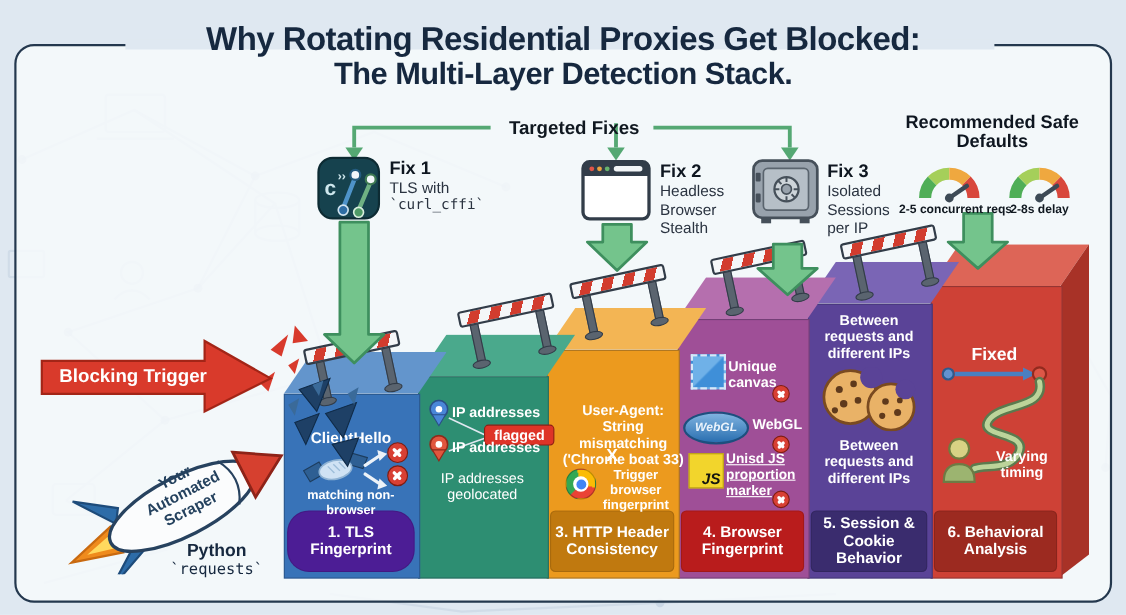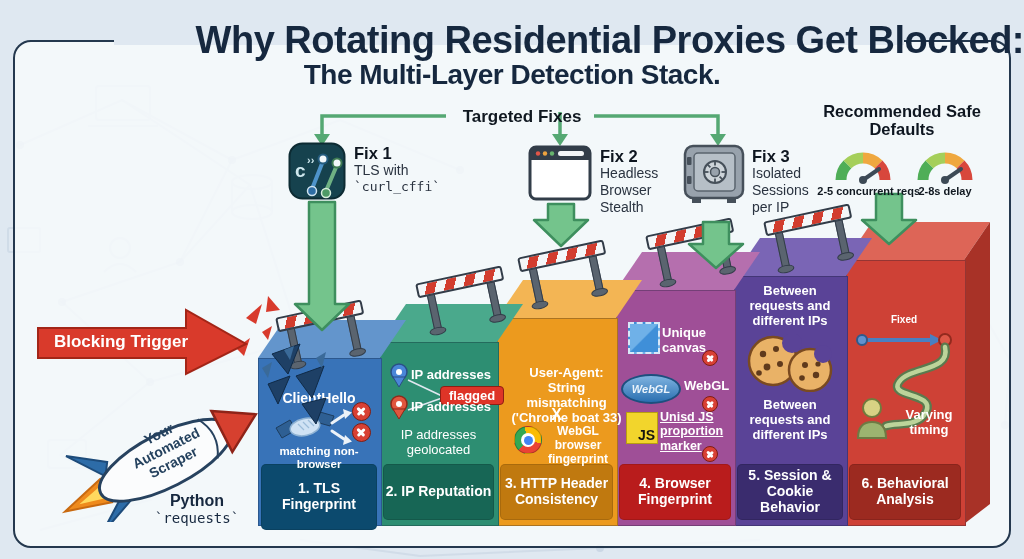--- a/index.html
+++ b/index.html
@@ -2,21 +2,21 @@
 <html><head>
 <meta charset="utf-8">
 <style>
   html,body{margin:0;padding:0;}
   body{font-family:"Liberation Sans",sans-serif;}
   #stage{position:relative;width:1024px;height:559px;background:#dfe8f1;overflow:hidden;}
   .abs{position:absolute;}
   .panel{position:absolute;left:13px;top:40px;width:994px;height:504px;border:2.5px solid #24384e;border-radius:18px;background:rgba(247,250,252,0.84);z-index:1;}
   .border-mask{position:absolute;left:114px;top:36px;width:790px;height:9px;background:#dfe8f1;z-index:39;}
   .title{position:absolute;left:0;top:20px;width:1024px;text-align:center;color:#16283f;font-weight:800;z-index:40;line-height:1.06;letter-spacing:-0.5px;}
-  .title .l1{font-size:38px;text-align:right;}
+  .title .l1{font-size:30px;}
   .title .l2{font-size:28px;}
   .wt{color:#fff;font-weight:800;text-align:center;line-height:1.15;} .z35{z-index:35;}
   
   .face{position:absolute;border:1px solid rgba(15,25,45,.30);}
   .btop{position:absolute;}
   .band{position:absolute;border-radius:5px;display:flex;align-items:center;justify-content:center;color:#fff;font-weight:800;font-size:14px;text-align:center;line-height:1.12;z-index:22;box-shadow:inset 0 0 0 1px rgba(0,0,0,0.12);}
   
   .barrier{position:absolute;width:88px;height:56px;transform:rotate(-12deg);z-index:25;}
   .barrier .bar{position:absolute;left:0;top:0;width:84px;height:11px;border:2px solid #323c48;border-radius:3px;background:repeating-linear-gradient(115deg,#f4f6f8 0 9px,#d23c2e 9px 18px);}
   .barrier .post{position:absolute;width:6px;height:34px;background:#5a646f;border:1.5px solid #323c48;top:14px;}
@@ -102,22 +102,21 @@
   <div class="abs" style="z-index:8;">
     <div class="btop" style="left: 380px; top: 304px; width: 143px; height: 38px; clip-path: polygon(26px 0px, 100% 0px, calc(100% - 26px) 100%, 0px 100%); background: rgb(74, 169, 140);"></div>
     <div class="face" style="left: 380px; top: 342px; width: 117px; height: 182px; background: rgb(45, 142, 114);"></div>
   </div>
 
   <div class="abs" style="z-index:9;">
     <div class="btop" style="left: 258px; top: 320px; width: 148px; height: 38px; clip-path: polygon(26px 0px, 100% 0px, calc(100% - 26px) 100%, 0px 100%); background: rgb(99, 149, 204);"></div>
     <div class="face" style="left: 258px; top: 358px; width: 122px; height: 166px; background: rgb(56, 115, 184);"></div>
   </div>
 
-  <div class="band" style="left: 261px; top: 464px; width: 116px; height: 66px; background: #0c4a6e;">1. TLS Fingerprint</div>
-  <div class="band" style="left: 383px; top: 464px; width: 111px; height: 56px; background: rgb(23, 102, 85);">2. IP Reputation</div>
+  <div class="band" style="left: 261px; top: 464px; width: 116px; height: 56px; background: #4c1d95; border-radius: 20px;">1. TLS Fingerprint</div>
   <div class="band" style="left: 500px; top: 464px; width: 113px; height: 56px; background: rgb(192, 121, 15);">3. HTTP Header Consistency</div>
   <div class="band" style="left: 619px; top: 464px; width: 112px; height: 56px; background: #b91c1c;">4. Browser Fingerprint</div>
   <div class="band" style="left: 737px; top: 464px; width: 106px; height: 56px; background: rgb(58, 44, 110);">5. Session &amp; Cookie Behavior</div>
   <div class="band" style="left: 849px; top: 464px; width: 112px; height: 56px; background: rgb(156, 42, 32);">6. Behavioral Analysis</div>
 
   <div class="barrier" style="left:280px;top:308px;">
       <div class="bar"></div>
       <div class="post p1"></div>
       <div class="post p2"></div>
       <div class="base b1"></div>
@@ -332,32 +331,32 @@
   </svg>
   <div class="abs wt z35" style="left:411px;top:400px;width:82px;font-size:13px;font-weight:700;text-align:left;white-space:nowrap;">IP addresses</div>
   <div class="abs wt z35" style="left:382px;top:428px;width:113px;font-size:13px;font-weight:400;">IP addresses geolocated</div>
 
   <div class="abs wt z35" style="left:500px;top:366px;width:113px;font-size:13px;margin-left:10px;">User-Agent: String mismatching ('Chrome boat 33)</div>
   <div class="abs wt z35" style="left:500px;top:406px;width:113px;font-size:16px;">X</div>
   <div class="abs z35" style="left:514px;top:426px;width:26px;height:26px;border-radius:50%;background:conic-gradient(from 225deg,#34a853 0 120deg,#fbbc05 120deg 240deg,#ea4335 240deg 360deg);border:1px solid rgba(0,0,0,0.25);">
     <div style="position:absolute;left:6px;top:6px;width:14px;height:14px;border-radius:50%;background:#fff;"></div>
     <div style="position:absolute;left:8.5px;top:8.5px;width:9px;height:9px;border-radius:50%;background:#4285f4;"></div>
   </div>
-  <div class="abs wt z35" style="left:544px;top:425px;width:68px;font-size:12px;">WebGL browser fingerprint</div>
+  <div class="abs wt z35" style="left:544px;top:425px;width:68px;font-size:12px;">Trigger browser fingerprint</div>
 
   <div class="abs z35" style="left:628px;top:322px;width:28px;height:28px;background:linear-gradient(135deg,#6fb1e8 0 48%,#3f8fd8 52%);border:2px dashed #d8e8f8;"></div>
   <div class="abs wt z35" style="left:662px;top:326px;width:62px;font-size:13px;text-align:left;">Unique canvas</div>
   <div class="xcircle" style="left:702px;top:350px;width:14px;height:14px;"></div>
   <div class="abs z35" style="left:621px;top:374px;width:56px;height:26px;border-radius:50%;background:linear-gradient(180deg,#7fb3e0,#2a6fb0);border:2px solid #1d4f7e;display:flex;align-items:center;justify-content:center;">
     <span style="color:#eaf3fb;font-size:11px;font-weight:800;font-style:italic;">WebGL</span>
   </div>
   <div class="abs wt z35" style="left:684px;top:379px;width:48px;font-size:13px;text-align:left;">WebGL</div>
   <div class="xcircle" style="left:702px;top:396px;width:14px;height:14px;"></div>
   <div class="abs z35" style="left:626px;top:412px;width:30px;height:30px;background:#f2d52c;border:1px solid #b89f10;display:flex;align-items:flex-end;justify-content:flex-end;">
-    <span style="font-size:14px;font-weight:800;color:#15150f;padding:0 2px 0 0;">JS</span>
+    <span style="font-size:14px;font-weight:800;color:#15150f;padding:0 2px 0 0;font-style:italic;">JS</span>
   </div>
   <div class="abs wt z35" style="left:660px;top:410px;width:70px;font-size:12.5px;text-align:left;text-decoration:underline;">Unisd JS proportion marker</div>
   <div class="xcircle" style="left:702px;top:446px;width:14px;height:14px;"></div>
 
   <div class="abs wt z35" style="left:738px;top:284px;width:104px;font-size:13px;">Between requests and different IPs</div>
   <svg class="abs z35" style="left:746px;top:334px;" width="92" height="58" viewBox="0 0 92 58">
     <circle cx="27" cy="27" r="24" fill="#e9b267" stroke="#7a4a20" stroke-width="2.5"></circle>
     <circle cx="46" cy="9" r="10" fill="#5a4397"></circle>
     <g fill="#5f3a1c">
       <circle cx="17" cy="20" r="3.2"></circle>
@@ -370,21 +369,21 @@
     <circle cx="77" cy="20" r="9" fill="#5a4397"></circle>
     <g fill="#5f3a1c">
       <circle cx="59" cy="31" r="3"></circle>
         <circle cx="70" cy="41" r="3.2"></circle>
         <circle cx="56" cy="44" r="2.8"></circle>
         <circle cx="72" cy="30" r="2.6"></circle>
     </g>
   </svg>
   <div class="abs wt z35" style="left:738px;top:398px;width:104px;font-size:13px;">Between requests and different IPs</div>
 
-  <div class="abs wt z35" style="left:854px;top:314px;width:100px;font-size:10px;">Fixed</div>
+  <div class="abs wt z35" style="left:854px;top:314px;width:100px;font-size:16px;">Fixed</div>
   <svg class="abs z35" style="left:852px;top:330px;" width="108" height="118" viewBox="0 0 108 118">
     <line x1="16" y1="10" x2="78" y2="10" stroke="#4a7fc1" stroke-width="4"></line>
     <polygon points="78,4 90,10 78,16" fill="#4a7fc1"></polygon>
     <circle cx="10" cy="10" r="5" fill="#6292cf" stroke="#2e5a8c" stroke-width="2"></circle>
     <circle cx="93" cy="10" r="6" fill="#dd5747" stroke="#922a1e" stroke-width="2"></circle>
     <path d="M93,17 C99,42 58,36 47,52 C36,68 84,62 74,82 C66,98 44,92 34,96" fill="none" stroke="#5b7a4e" stroke-width="9" stroke-linecap="round"></path>
     <path d="M93,17 C99,42 58,36 47,52 C36,68 84,62 74,82 C66,98 44,92 34,96" fill="none" stroke="#bcd49a" stroke-width="4.5" stroke-linecap="round"></path>
     <circle cx="20" cy="78" r="9" fill="#d8d284" stroke="#707c3e" stroke-width="2"></circle>
     <path d="M6,108 Q6,92 20,92 Q34,92 34,108 Z" fill="#9cb470" stroke="#6e7a44" stroke-width="2"></path>
   </svg>

